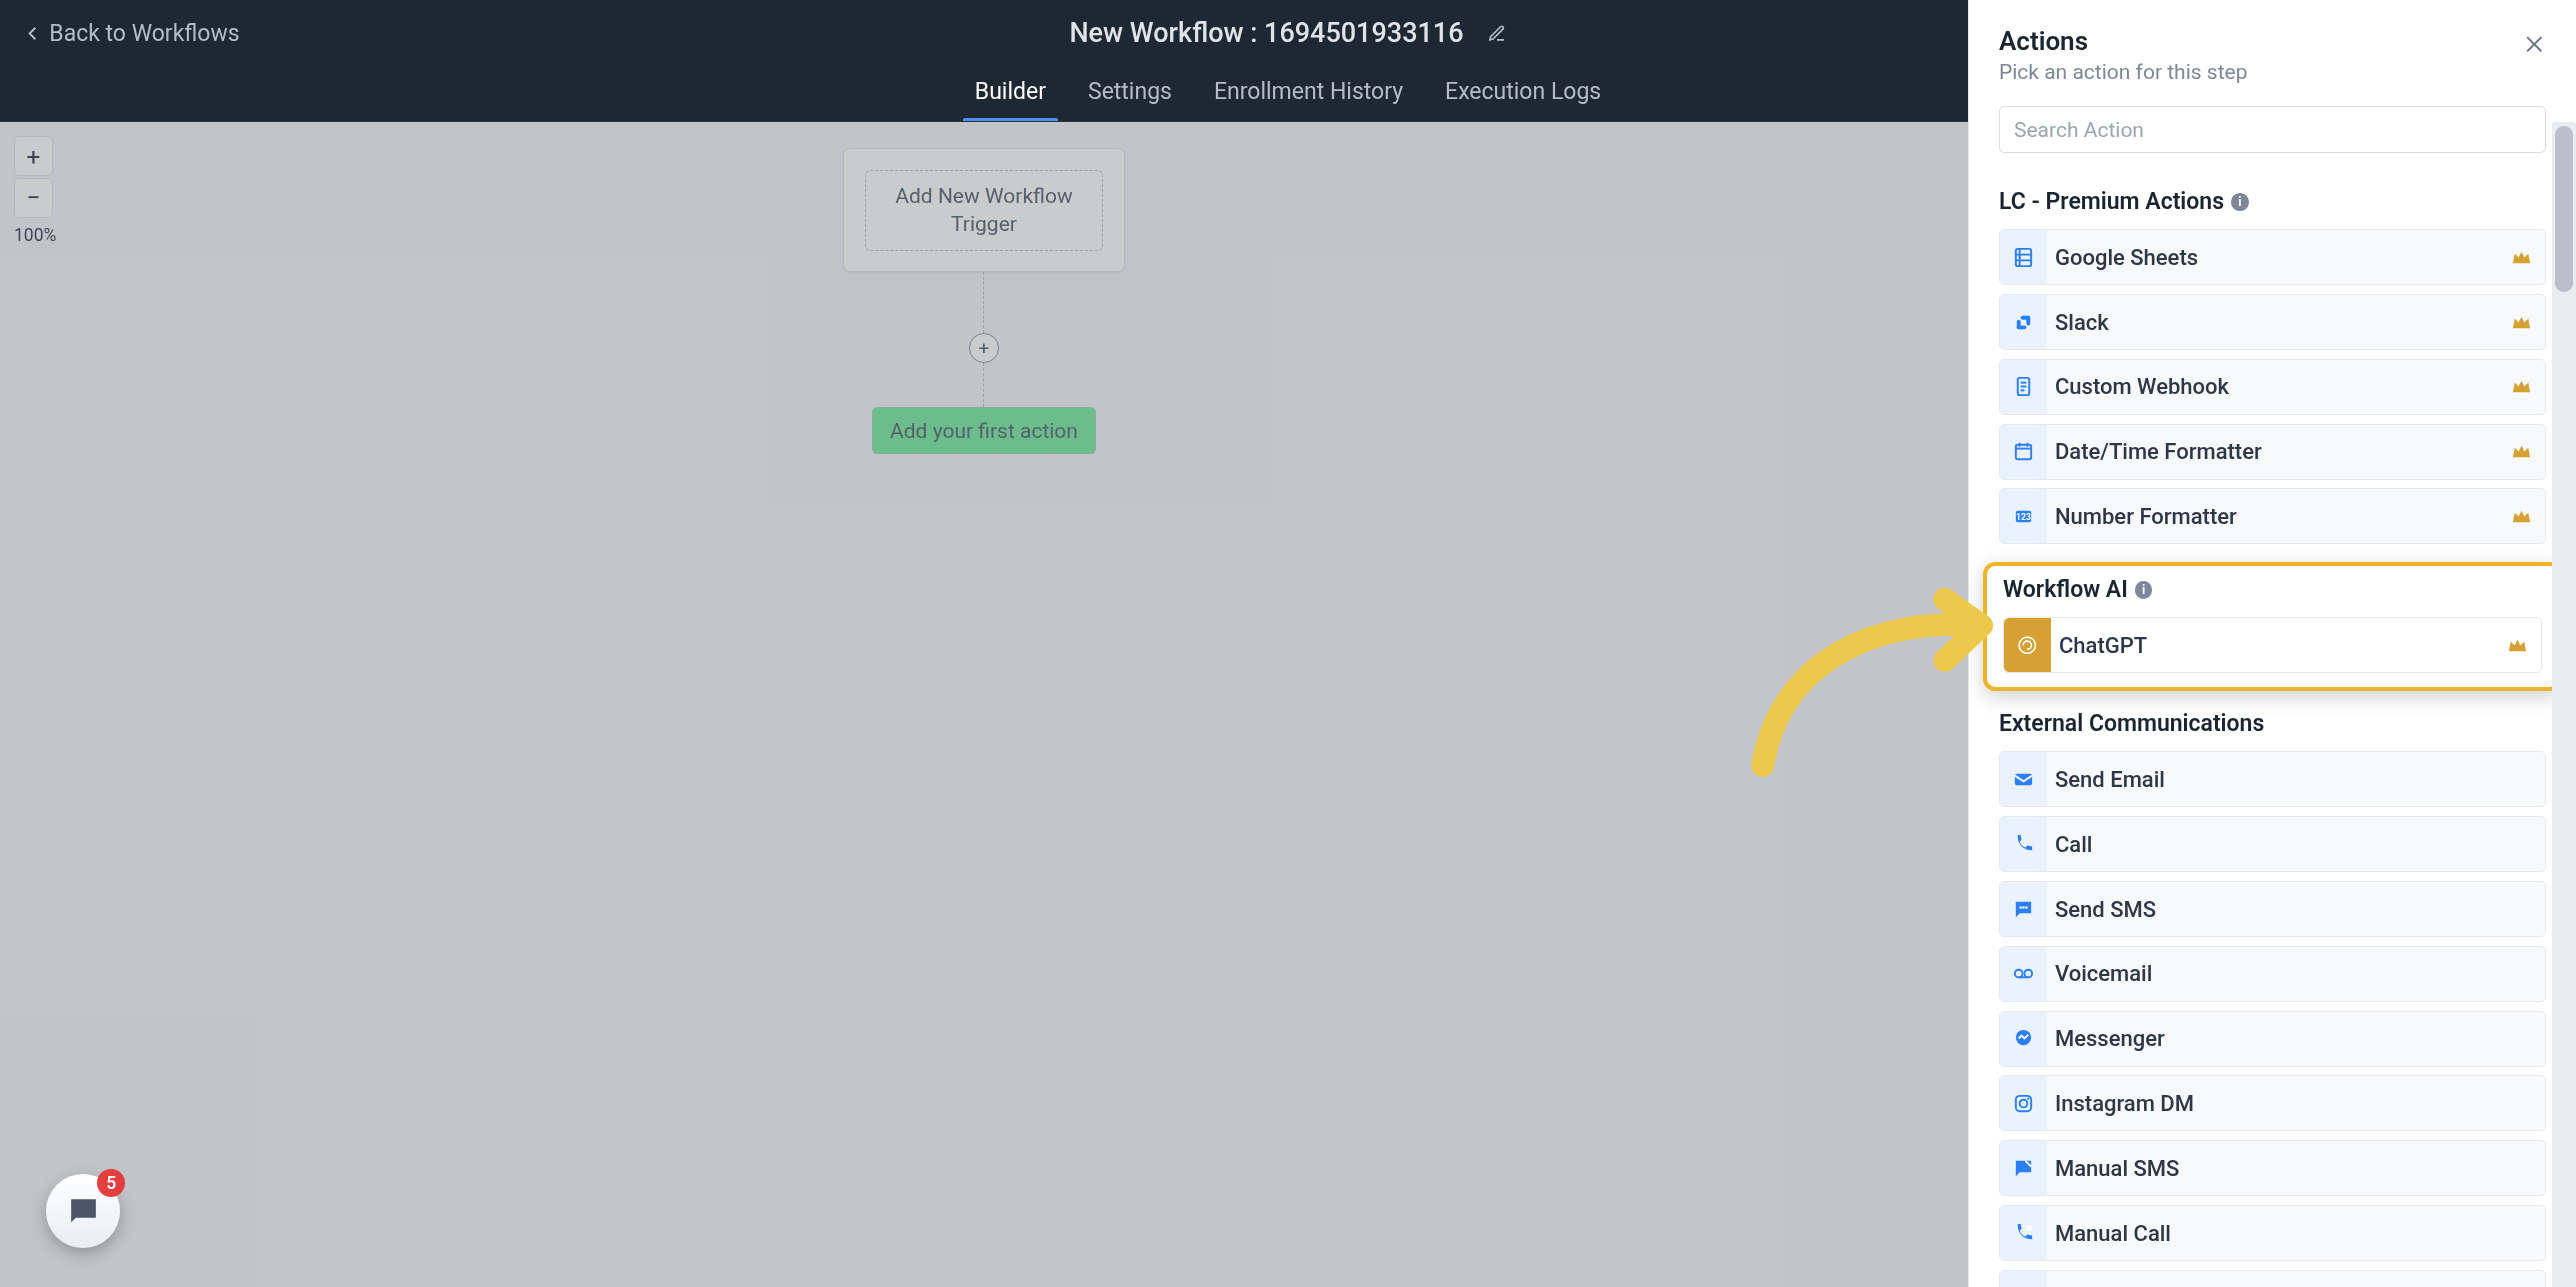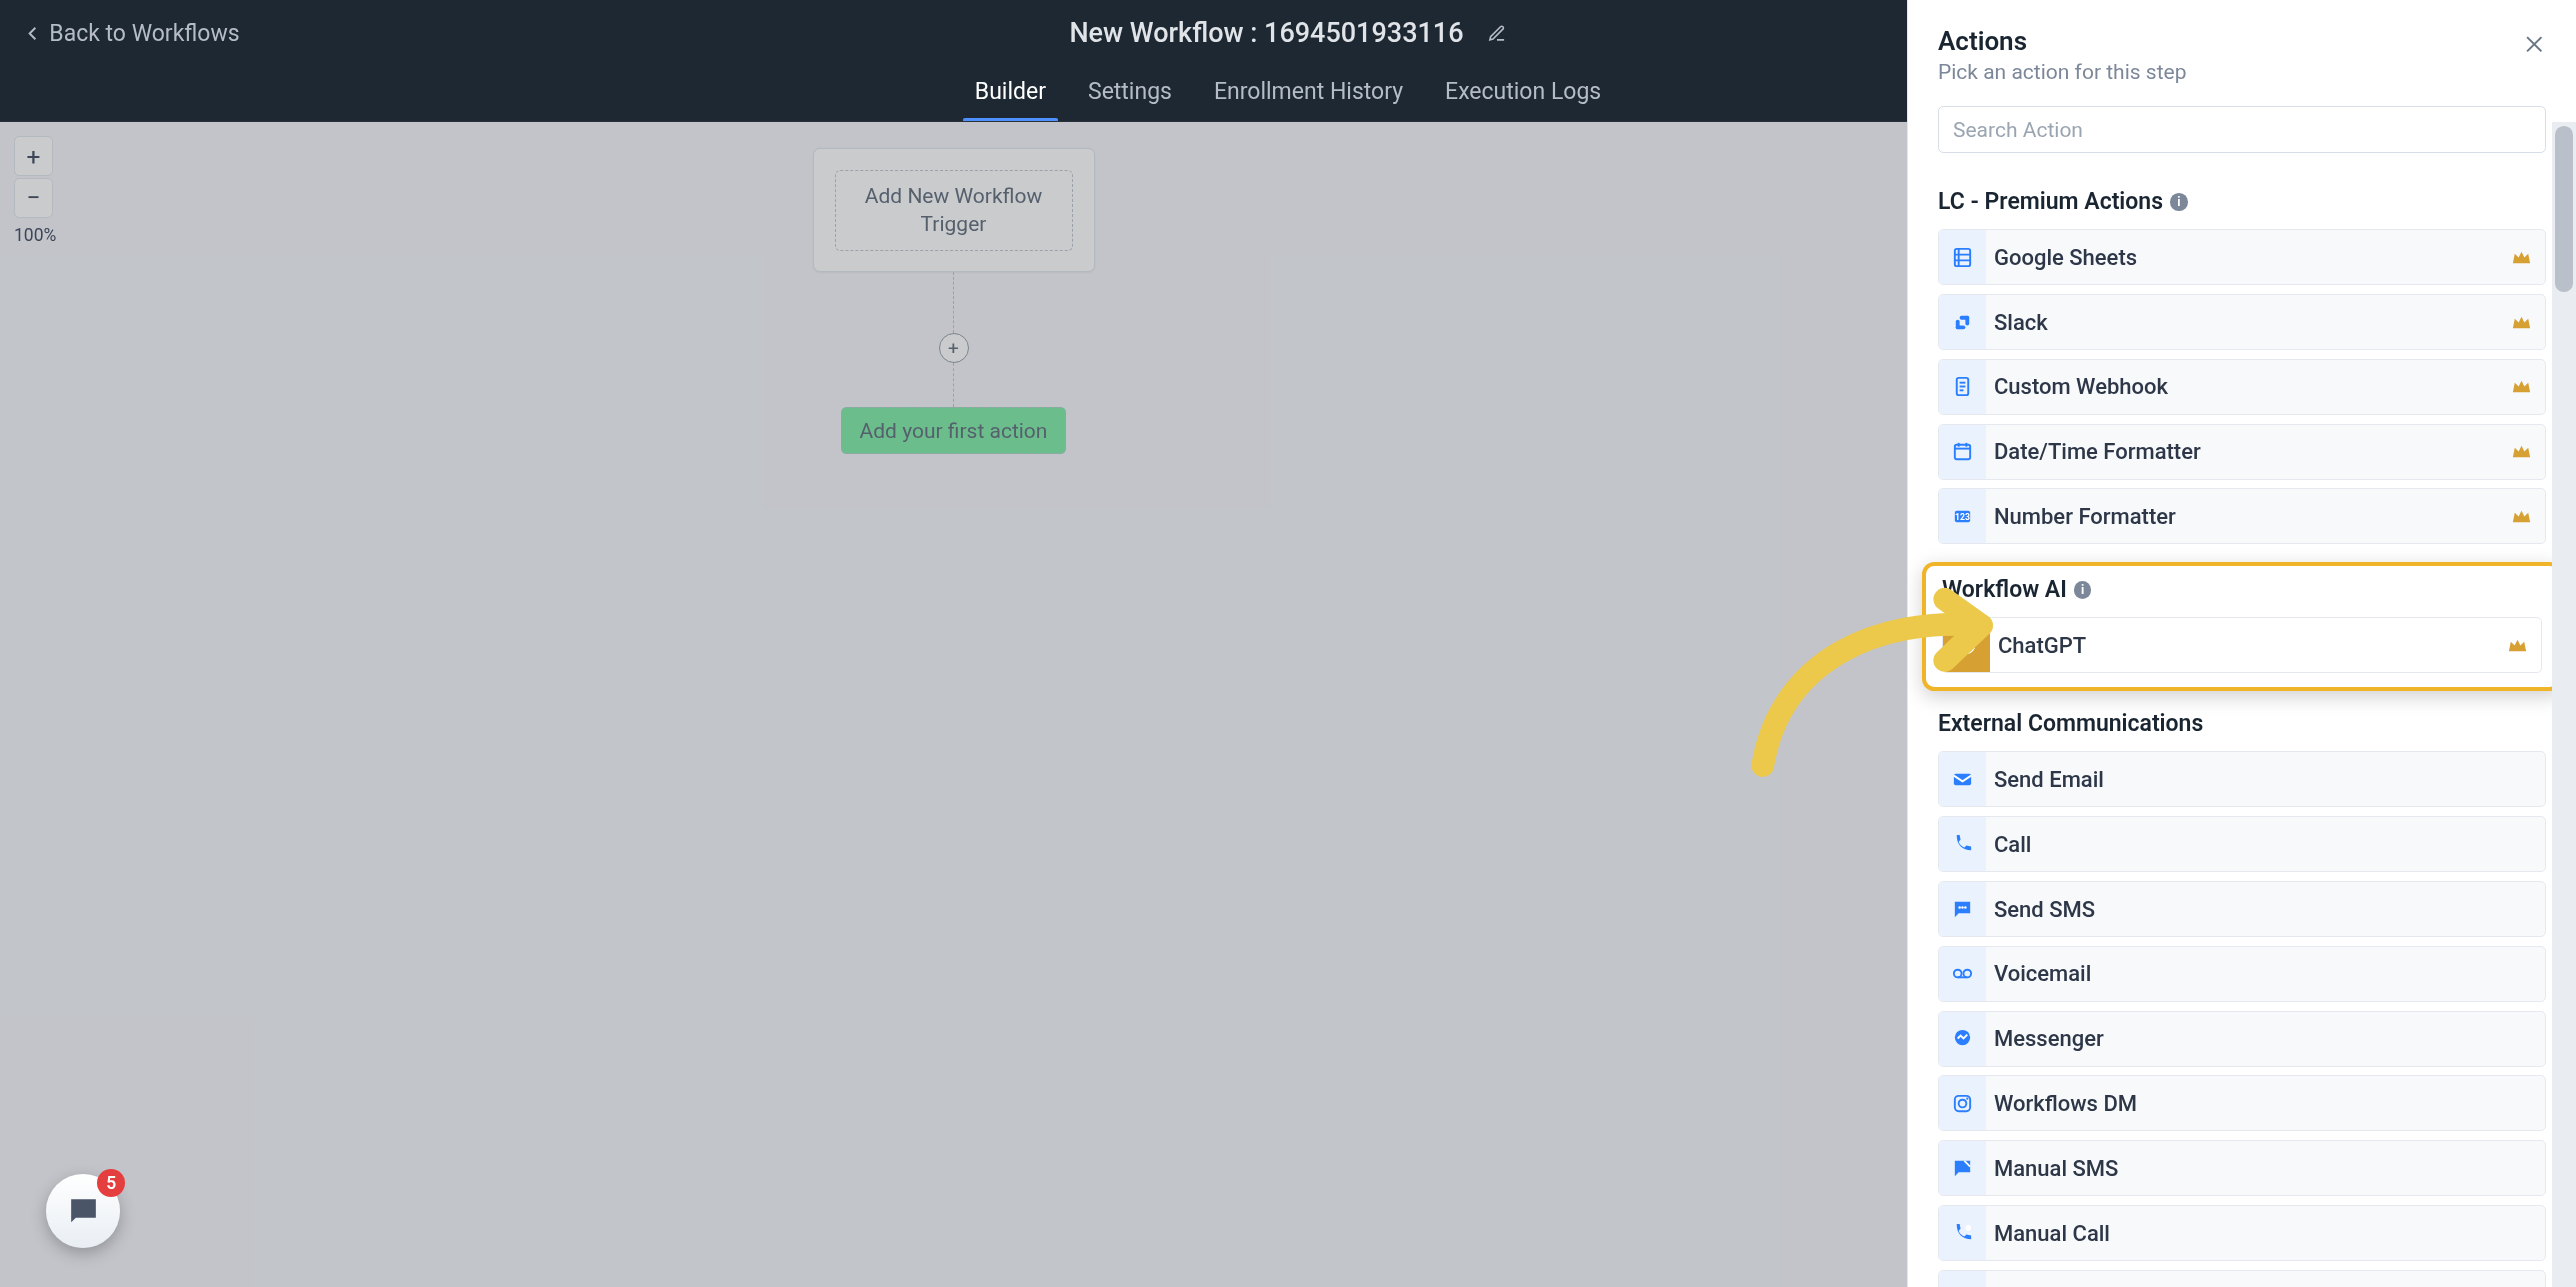--- a/index.html
+++ b/index.html
@@ -201,21 +201,21 @@
     background: #86efac;
     border: 0.9px dashed #c3cad4;
     border-radius: 5.3px;
     padding: 10.5px 17.5px;
     color: #6b7785;
     font-size: 21px;
   }
 
   
   .side-panel {
-    width: 669px;
+    width: 608px;
     height: 100%;
     background: var(--panel-bg);
     border-left: 0.9px solid var(--card-border);
     display: flex;
     flex-direction: column;
     position: relative;
     z-index: 10;
     margin-top: -122px;
     height: calc(100% + 122px);
   }
@@ -622,21 +622,21 @@
       </div>
 
       <div class="action-item">
         <div class="action-icon blue">
           <svg viewBox="0 0 24 24">
               <rect x="4" y="4" width="16" height="16" rx="4" class="blue-ico-stroke"></rect>
               <circle cx="12" cy="12" r="4" class="blue-ico-stroke"></circle>
               <circle cx="17" cy="7" r="1.2" class="blue-ico"></circle>
             </svg>
         </div>
-        <span class="action-label">Workflows DM</span>
+        <span class="action-label">Instagram DM</span>
       </div>
 
       <div class="action-item">
         <div class="action-icon blue">
           <svg viewBox="0 0 24 24">
               <path d="M4 4h16v12H8l-4 4V4z" class="blue-ico"></path>
               <path d="M14 4l6 6" stroke="#fff" stroke-width="2"></path>
             </svg>
         </div>
         <span class="action-label">Manual SMS</span>

